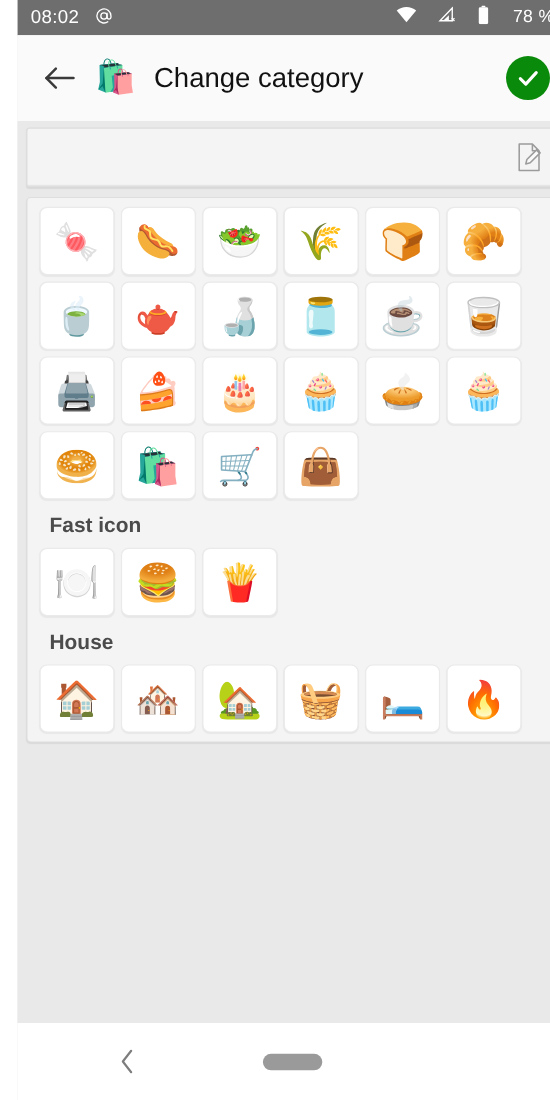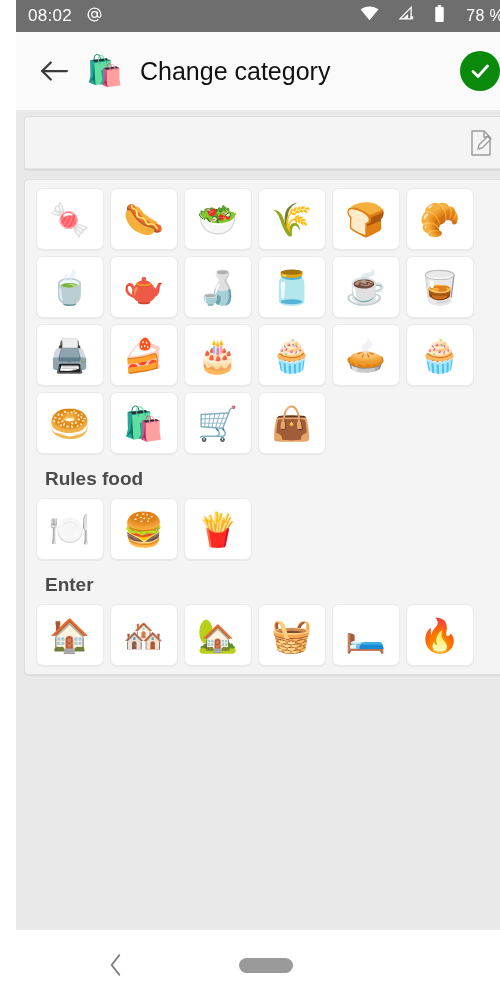--- a/index.html
+++ b/index.html
@@ -292,27 +292,27 @@
             <div class="tile">🍰</div>
             <div class="tile">🎂</div>
             <div class="tile">🧁</div>
             <div class="tile">🥧</div>
             <div class="tile">🧁</div>
             <div class="tile">🥯</div>
             <div class="tile">🛍️</div>
             <div class="tile">🛒</div>
             <div class="tile">👜</div>
           </div>
-          <div class="group-title">Rules food</div>
+          <div class="group-title">Fast icon</div>
           <div class="grid">
             <div class="tile">🍽️</div>
             <div class="tile">🍔</div>
             <div class="tile">🍟</div>
           </div>
-          <div class="group-title">Enter</div>
+          <div class="group-title">House</div>
           <div class="grid">
             <div class="tile">🏠</div>
             <div class="tile">🏘️</div>
             <div class="tile">🏡</div>
             <div class="tile">🧺</div>
             <div class="tile">🛏️</div>
             <div class="tile">🔥</div>
           </div>
         </div>
     </div>

